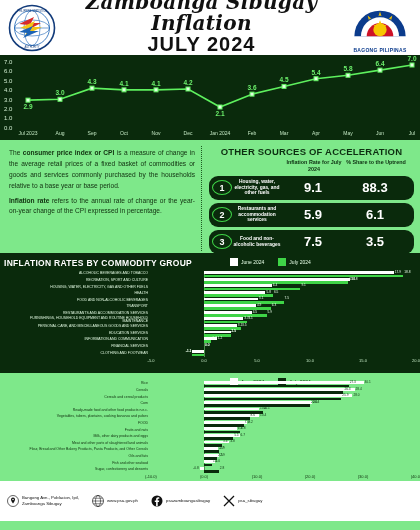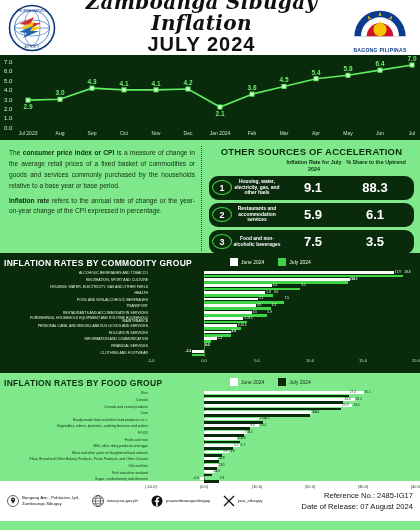--- a/index.html
+++ b/index.html
@@ -375,21 +375,20 @@
         <span style="left: 20%;">0.0</span>
         <span style="left: 40%;">5.0</span>
         <span style="left: 60%;">10.0</span>
         <span style="left: 80%;">15.0</span>
         <span style="left: 100%;">20.0</span>
       </div>
   </div>
 </div>
 
 <div class="panel panel-light">
-  <div class="panel-title">INFLATION RATES BY FOOD GROUP</div>
   <div class="legend">
     <div class="item">
         <span class="sw" style="background:#ffffff"></span>
         <span>June 2024</span>
       </div>
     <div class="item">
         <span class="sw" style="background:#0a2a0c"></span>
         <span>July 2024</span>
       </div>
   </div>
@@ -576,17 +575,13 @@
       <path d="M13.4 22v-8h2.6l.4-3h-3V9c0-.9.25-1.5 1.5-1.5H16.6V4.8c-.3 0-1.3-.1-2.4-.1-2.4 0-4 1.45-4 4.1V11H7.6v3h2.6v8z" fill="#fff"></path>
     </svg>
     <div class="foot-txt">psazamboangasibugay</div>
   </div>
   <div class="foot-item">
     <svg class="foot-ico" viewBox="0 0 24 24">
       <path d="M2 2 L22 22 M22 2 L2 22" stroke="#111" stroke-width="2.6" fill="none"></path>
     </svg>
     <div class="foot-txt">psa_sibugay</div>
   </div>
-  <div class="foot-right">
-    <div>Reference No.: 2485-IG17</div>
-    <div>Date of Release: 07 August 2024</div>
-  </div>
 </div>
 
 </body></html>

